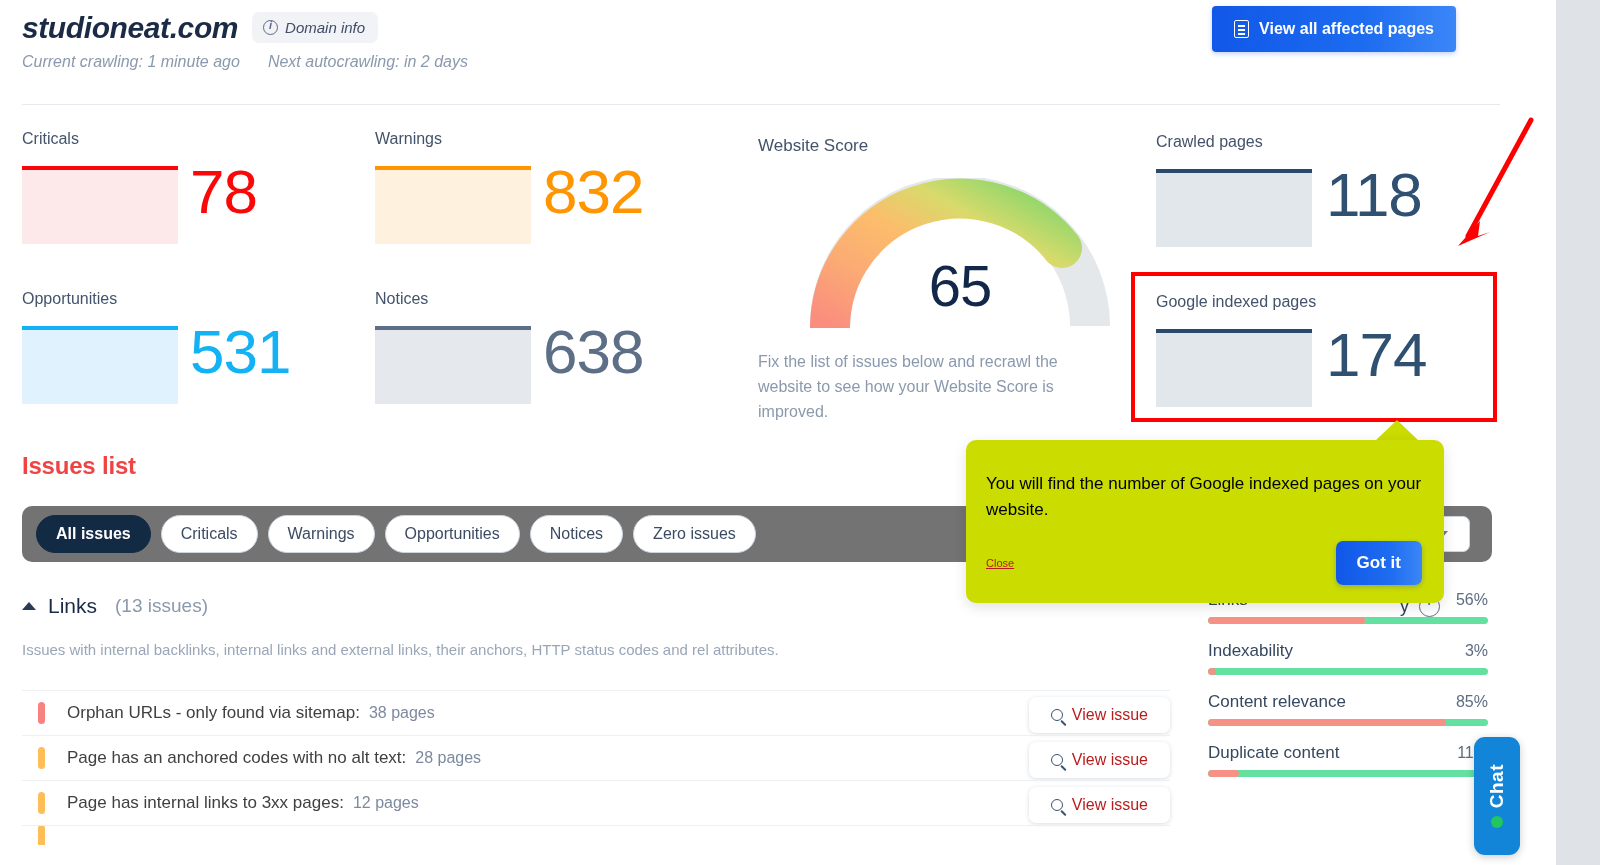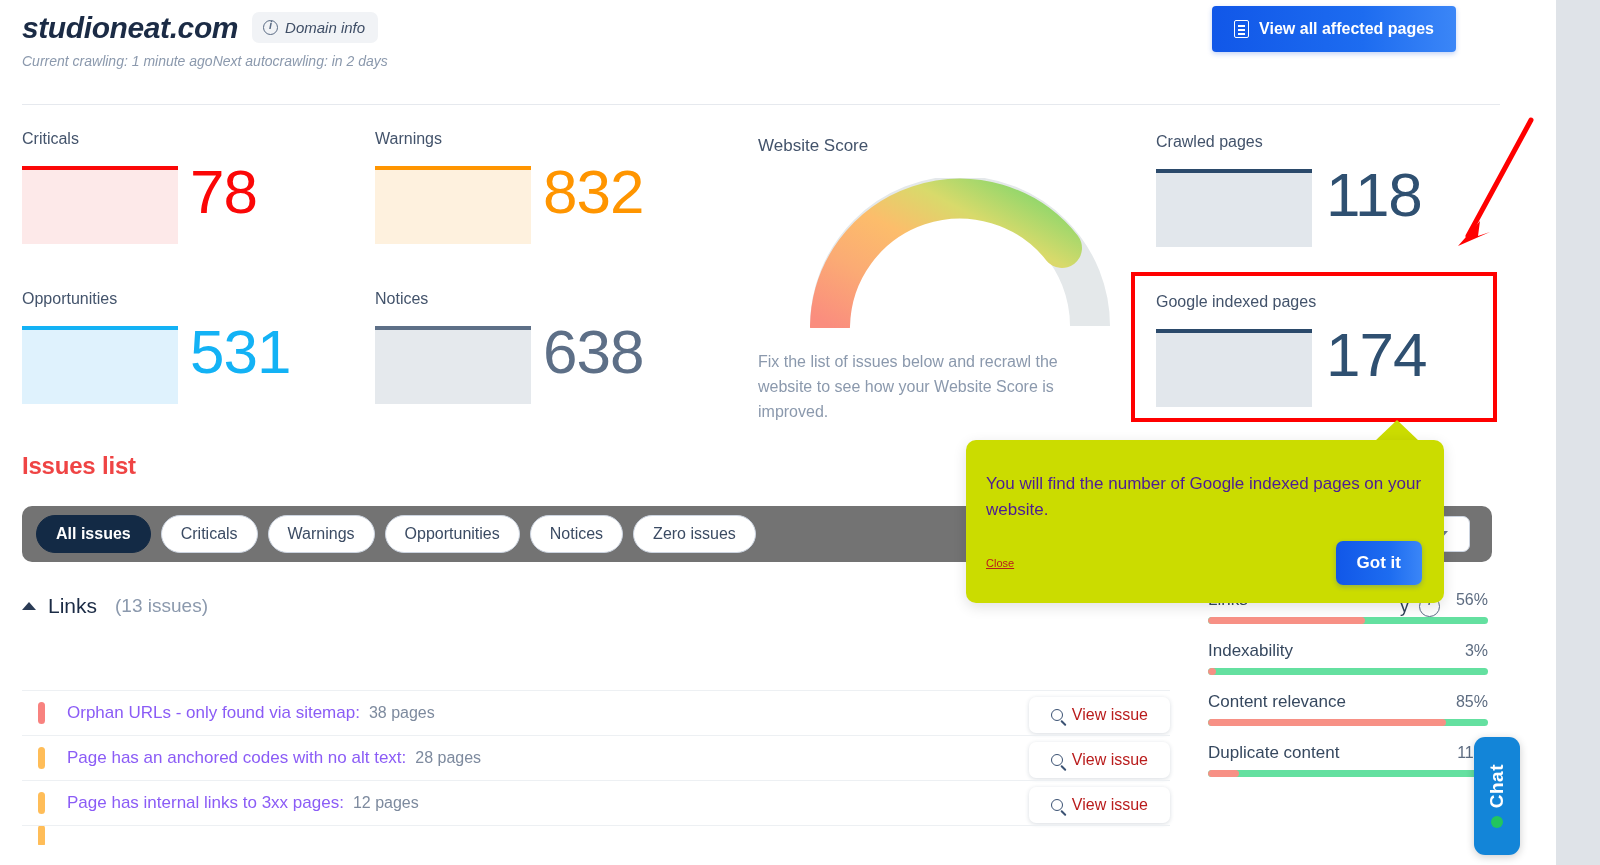--- a/index.html
+++ b/index.html
@@ -52,22 +52,22 @@
     width: 15px; height: 15px; border: 1.4px solid #5a6b84;
     border-radius: 50%; display: inline-block; position: relative;
     flex: 0 0 auto;
   }
   .ico-info-o::after {
     content: "i"; position: absolute; left: 0; right: 0; top: -2px;
     text-align: center; font-size: 11px; font-style: italic;
     color: #5a6b84; font-weight: 700;
   }
   .crawl-row {
-    display: flex; margin-top: 10px;
-    font-size: 14px; color: #8b99ad;
+    display: flex; gap: 28px; margin-top: 10px;
+    font-size: 16px; color: #8b99ad;
   }
 
   .btn-view-all {
     position: absolute; right: 100px; top: 6px;
     display: inline-flex; align-items: center; gap: 10px;
     background: linear-gradient(90deg,#1157e8 0%,#1d6cf0 62%,#3b86f7 100%);
     color: #fff; border: none; border-radius: 4px;
     padding: 14px 22px; font-size: 16px; font-weight: 700;
     font-family: "Liberation Sans", sans-serif;
     cursor: pointer; box-shadow: 0 2px 5px rgba(20,80,220,.25);
@@ -168,21 +168,21 @@
   }
 
   .rows { position: absolute; left: 22px; top: 690px; width: 1148px; }
   .row {
     display: flex; align-items: center; height: 45px;
     border-top: 1px solid #edf0f3; position: relative;
   }
   .sev {
     width: 7px; height: 22px; border-radius: 4px; flex: 0 0 auto; margin-left: 16px;
   }
-  .row-text { margin-left: 22px; font-size: 17px; color: #8b5cf6; }
+  .row-text { margin-left: 22px; font-size: 17px; color: #404040; }
   .row-count { margin-left: 9px; font-size: 16px; color: #7d8a9e; }
   .btn-view {
     position: absolute; right: 0; top: 6px;
     display: inline-flex; align-items: center; gap: 9px;
     background: #fff; border: none; border-radius: 7px;
     box-shadow: 0 1px 4px rgba(40,60,90,.18);
     padding: 9px 22px; font-size: 16px; color: #b91c1c;
     cursor: pointer; font-family: "Liberation Sans", sans-serif;
   }
   .ico-search {
@@ -245,21 +245,21 @@
     background:#3a4d66;
   }
   .av-body {
     position:absolute; left:9px; bottom:0; width:36px; height:12px;
     background:#2e3540; border-radius: 12px 12px 0 0;
   }
   .tip-title {
     font-size: 19px; font-weight: 700; color: #14202e; line-height: 1.34;
   }
   .tip-body {
-    margin-top: 13px; font-size: 17px; color: #4c1d95; line-height: 1.55;
+    margin-top: 13px; font-size: 17px; color: #000000; line-height: 1.55;
   }
   .tip-foot {
     margin-top: 17px; display: flex; align-items: center; justify-content: space-between;
   }
   .tip-close {
     font-size: 11px; color: #b91c1c; text-decoration: underline; cursor: pointer;
   }
   .btn-gotit {
     background: linear-gradient(90deg,#1157e8 0%,#1d6cf0 62%,#3b86f7 100%);
     color: #fff; border: none; border-radius: 7px;
@@ -352,20 +352,21 @@
               <stop offset="0%" stop-color="#fa8d7e"></stop>
               <stop offset="28%" stop-color="#fbab74"></stop>
               <stop offset="52%" stop-color="#fcbd6b"></stop>
               <stop offset="74%" stop-color="#d8da6b"></stop>
               <stop offset="100%" stop-color="#82d66c"></stop>
             </linearGradient>
           </defs>
           <path d="M 20 148 A 130 130 0 0 1 280 148" fill="none" stroke="#e4e8ea" stroke-width="40" stroke-linecap="butt"></path>
           <path d="M 20 148 A 130 130 0 0 1 252 70" fill="none" stroke="url(#gg)" stroke-width="40" stroke-linecap="round"></path>
         </svg>
+        <div class="score-val">65</div>
       </div>
       <div class="score-note">Fix the list of issues below and recrawl the website to see how your Website Score is improved.</div>
     </div>
 
     <div class="pcard" style="left:1156px; top:133px;">
       <div class="p-label">Crawled pages</div>
       <div class="p-body">
         <div class="p-block"></div>
         <div class="p-num">118</div>
       </div>
@@ -393,20 +394,21 @@
       <div class="sortbox">
         <span class="caret-dn"></span>
       </div>
     </div>
 
     <div class="grp-head">
       <span class="chev-up"></span>
       <span class="grp-name">Links</span>
       <span class="grp-count">(13 issues)</span>
     </div>
+    <div class="grp-desc">Issues with internal backlinks, internal links and external links, their anchors, HTTP status codes and rel attributes.</div>
 
     <div class="rows">
       <div class="row">
         <span class="sev" style="background:#f8827f;"></span>
         <span class="row-text">Orphan URLs - only found via sitemap:</span>
         <span class="row-count">38 pages</span>
         <button class="btn-view">
           <span class="ico-search"></span>
           <span>View issue</span>
         </button>

